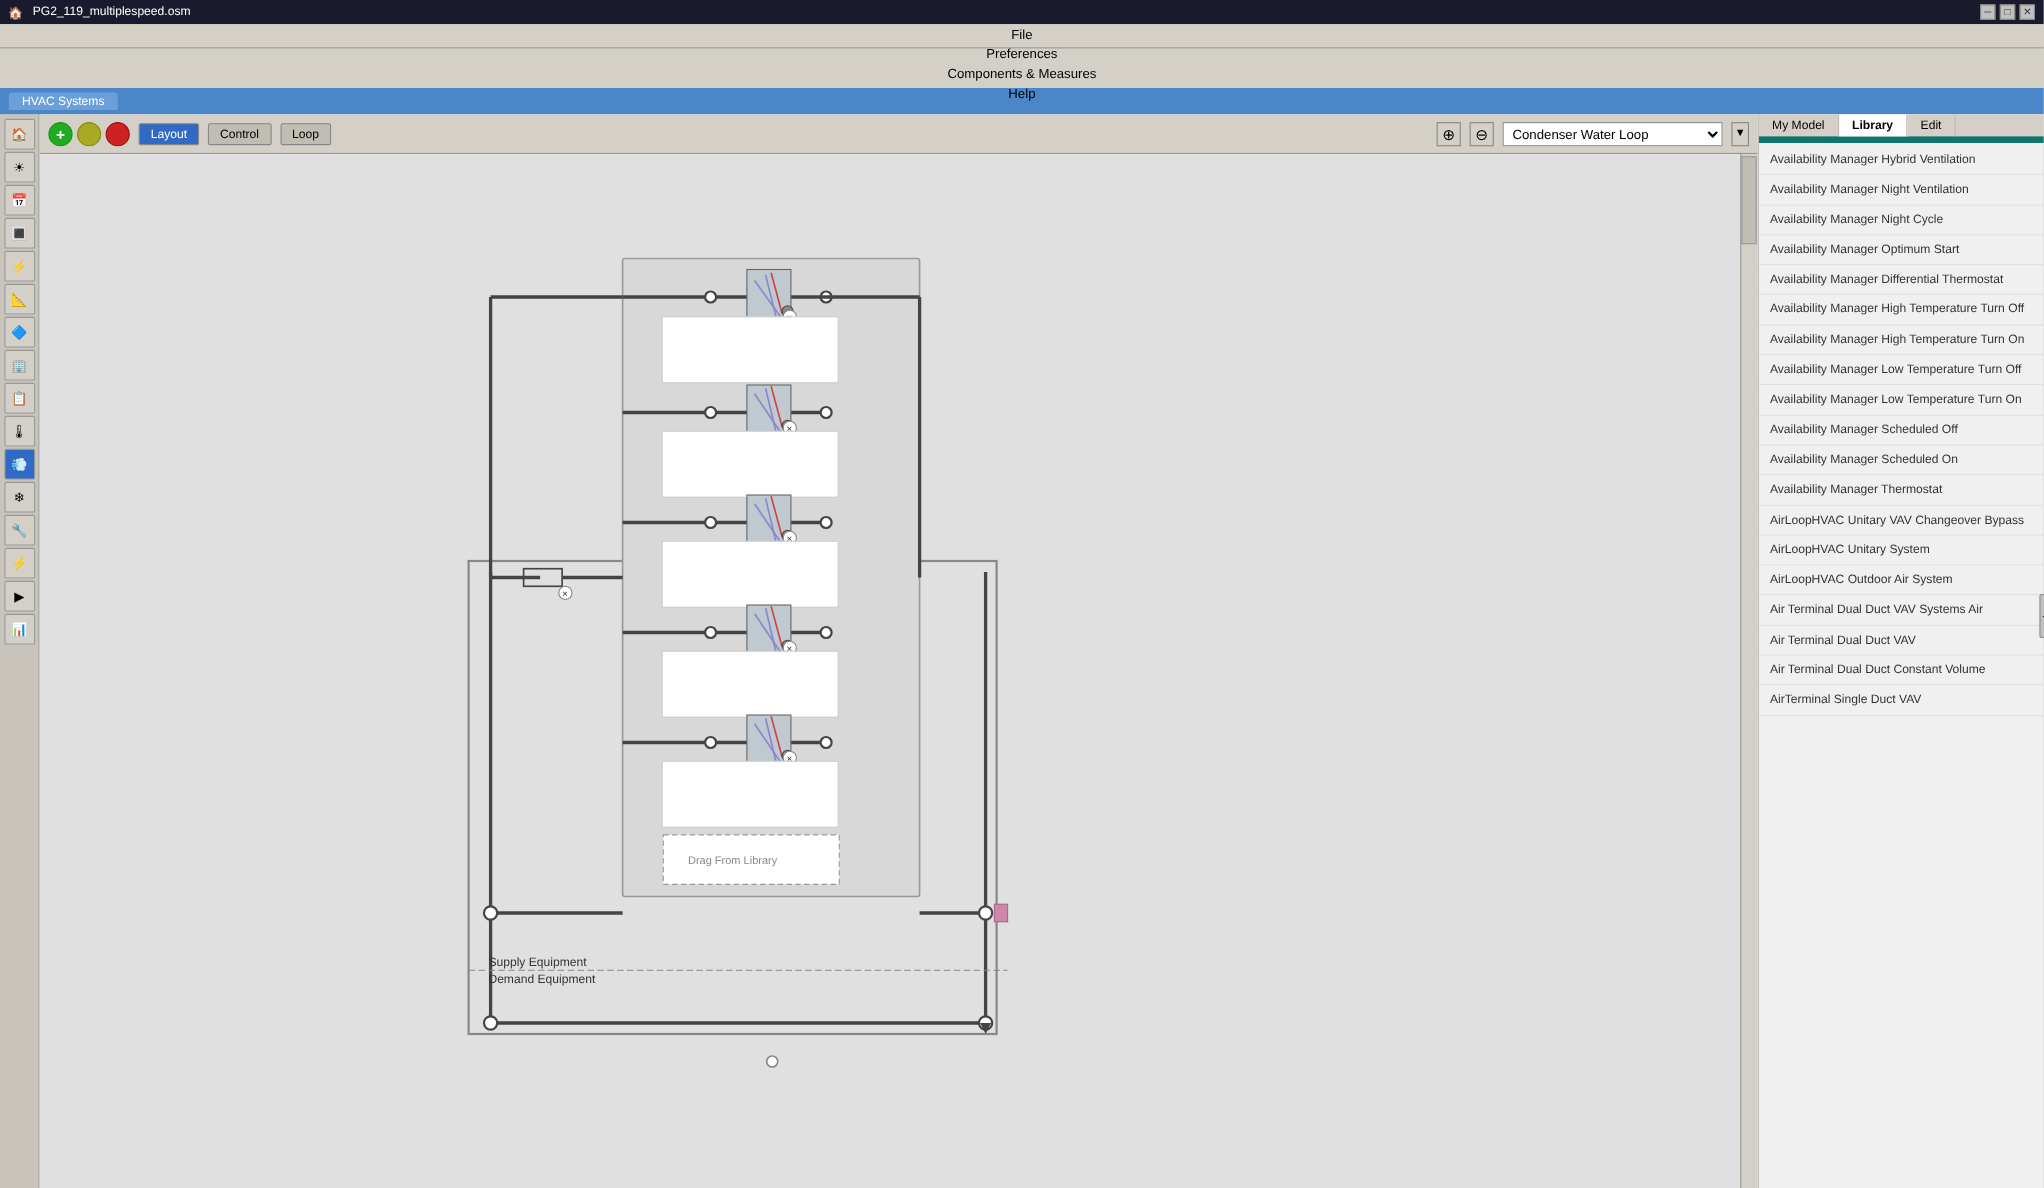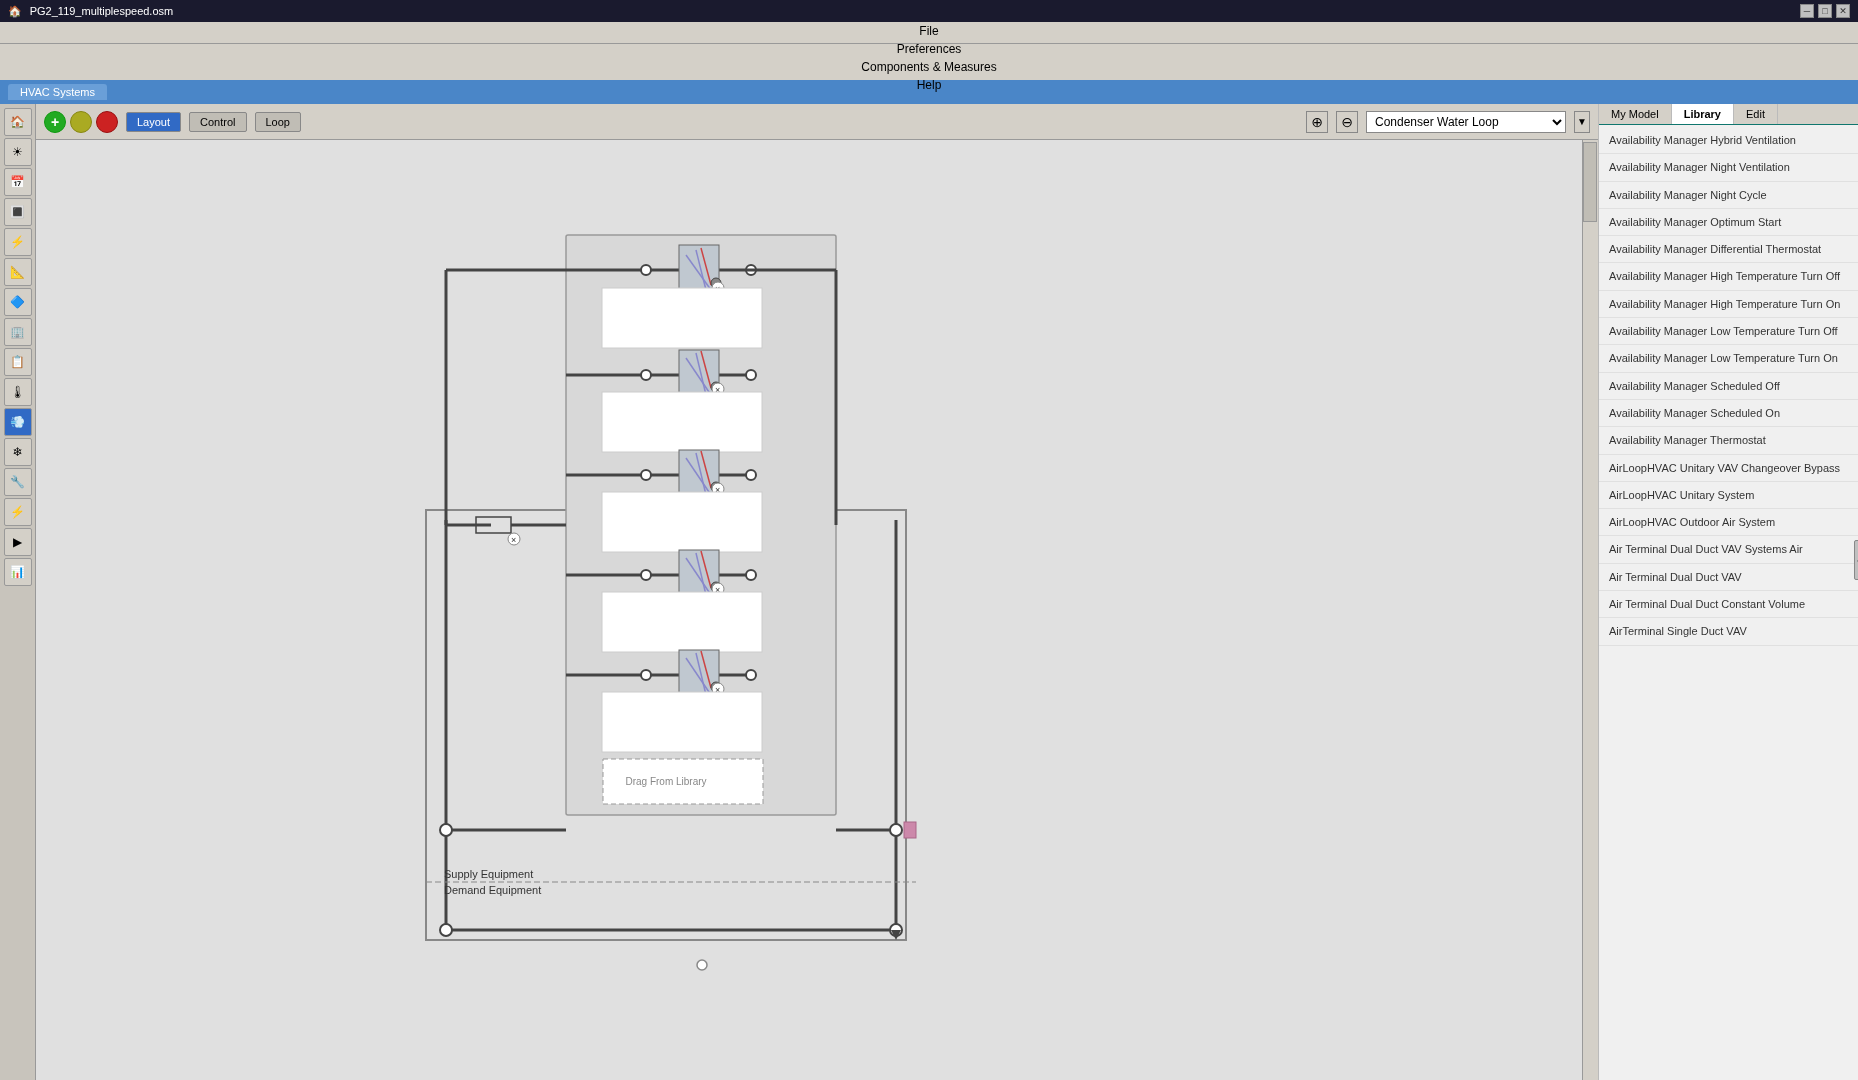--- a/index.html
+++ b/index.html
@@ -163,21 +163,21 @@
     .right-panel {
       width: 260px;
       background: #f0f0f0;
       border-left: 1px solid #bbb;
       display: flex;
       flex-direction: column;
     }
     .right-panel-tabs {
       display: flex;
       background: #d4d0c8;
-      border-bottom: 1px solid #0f766e;
+      border-bottom: 6px solid #0f766e;
     }
     .right-tab {
       padding: 4px 12px;
       font-size: 11px;
       cursor: pointer;
       border-right: 1px solid #bbb;
     }
     .right-tab.active {
       background: white;
       font-weight: bold;

